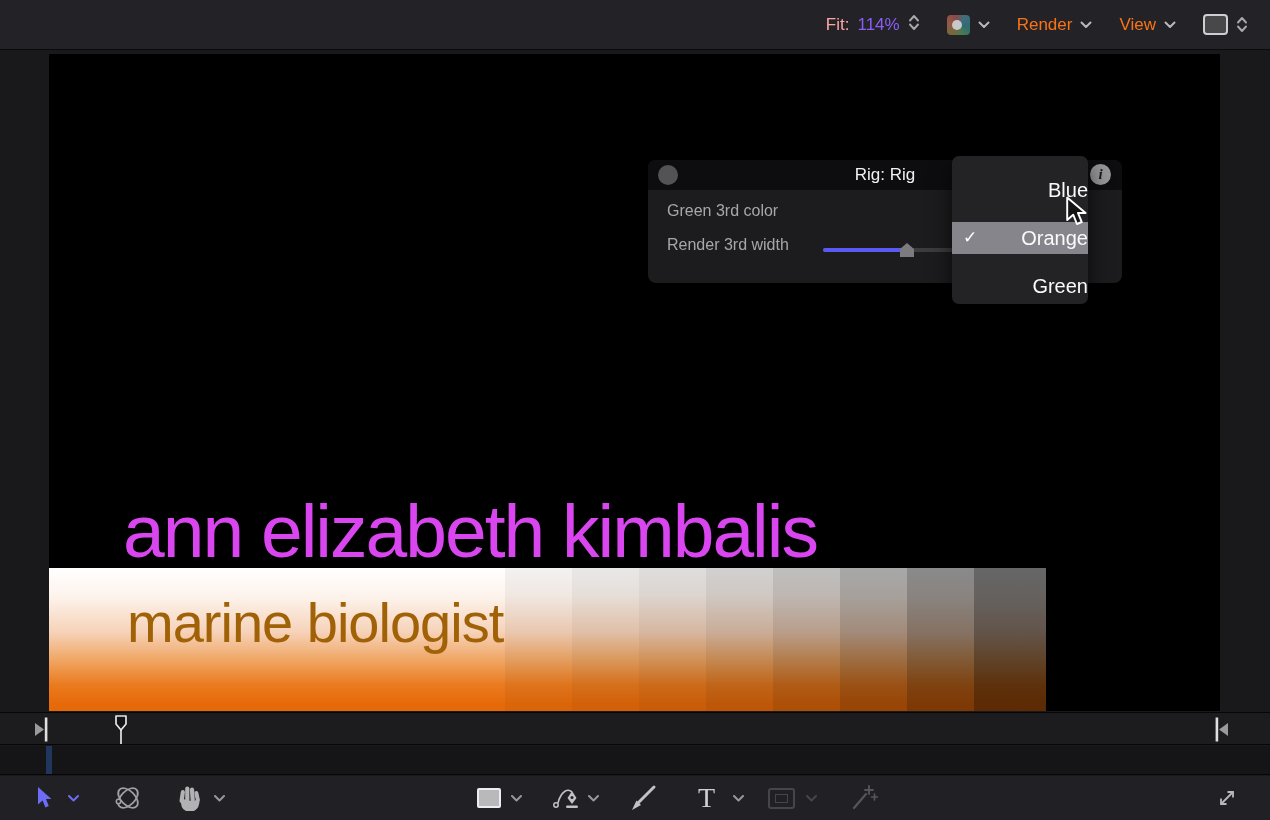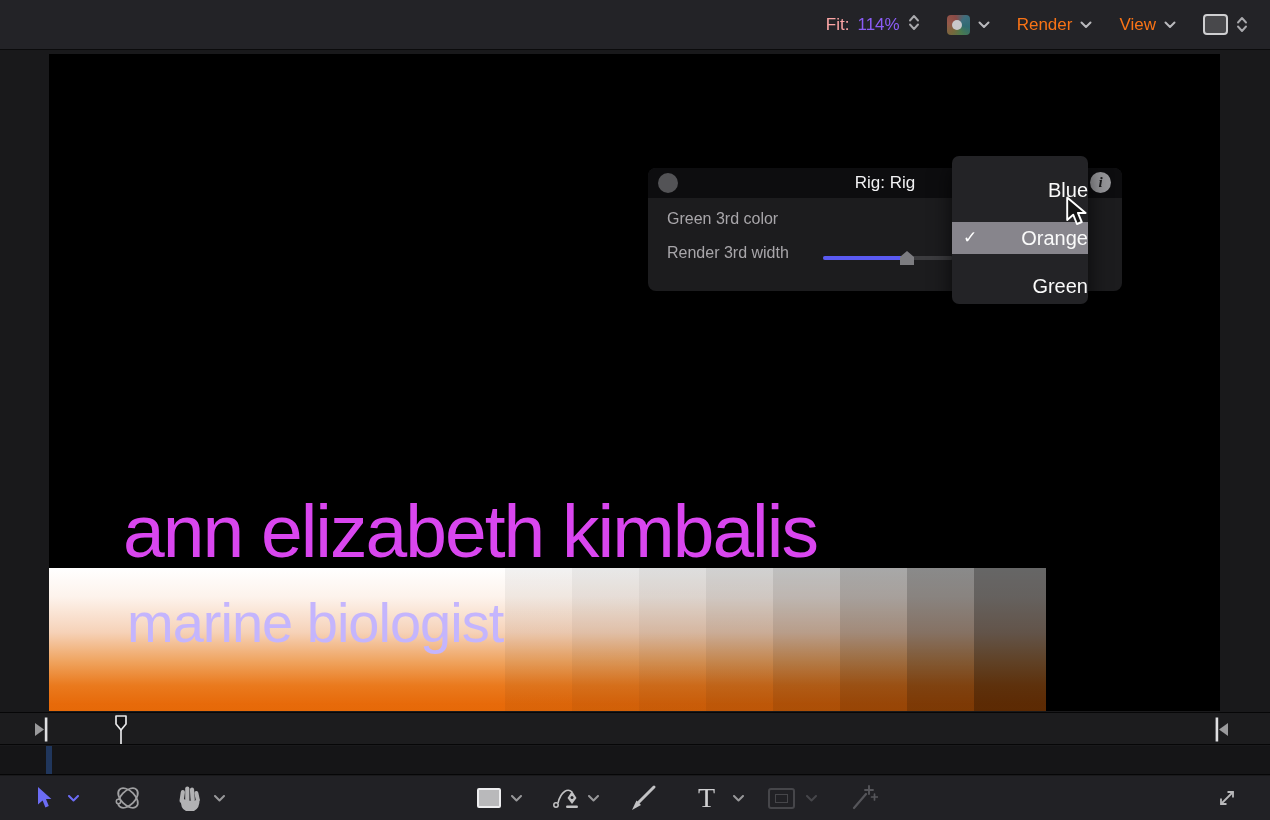--- a/index.html
+++ b/index.html
@@ -55,26 +55,26 @@
       rgba(0,0,0,.09) 523px, rgba(0,0,0,.09) 590px,
       rgba(0,0,0,.13) 590px, rgba(0,0,0,.13) 657px,
       rgba(0,0,0,.18) 657px, rgba(0,0,0,.18) 724px,
       rgba(0,0,0,.25) 724px, rgba(0,0,0,.25) 791px,
       rgba(0,0,0,.34) 791px, rgba(0,0,0,.34) 858px,
       rgba(0,0,0,.46) 858px, rgba(0,0,0,.46) 925px,
       rgba(0,0,0,.60) 925px, rgba(0,0,0,.60) 997px);
   }
   .lt-sub {
     position:absolute; left:78px; top:536px;
-    font-size:56px; letter-spacing:-1px; color:#c4b5fd; white-space:nowrap;
+    font-size:56px; letter-spacing:-1px; color:#a16207; white-space:nowrap;
   }
 
   
   .hud {
-    position:absolute; left:648px; top:168px; width:474px; height:123px;
+    position:absolute; left:648px; top:160px; width:474px; height:123px;
     background:#1c1c1e; border-radius:8px;
     box-shadow:0 10px 26px rgba(0,0,0,.65);
   }
   .hud-titlebar {
     position:relative; height:30px; background:#0d0d0f; border-radius:8px 8px 0 0;
   }
   .hud-close {
     position:absolute; left:10px; top:5px; width:20px; height:20px;
     border-radius:50%; background:#535356;
   }

